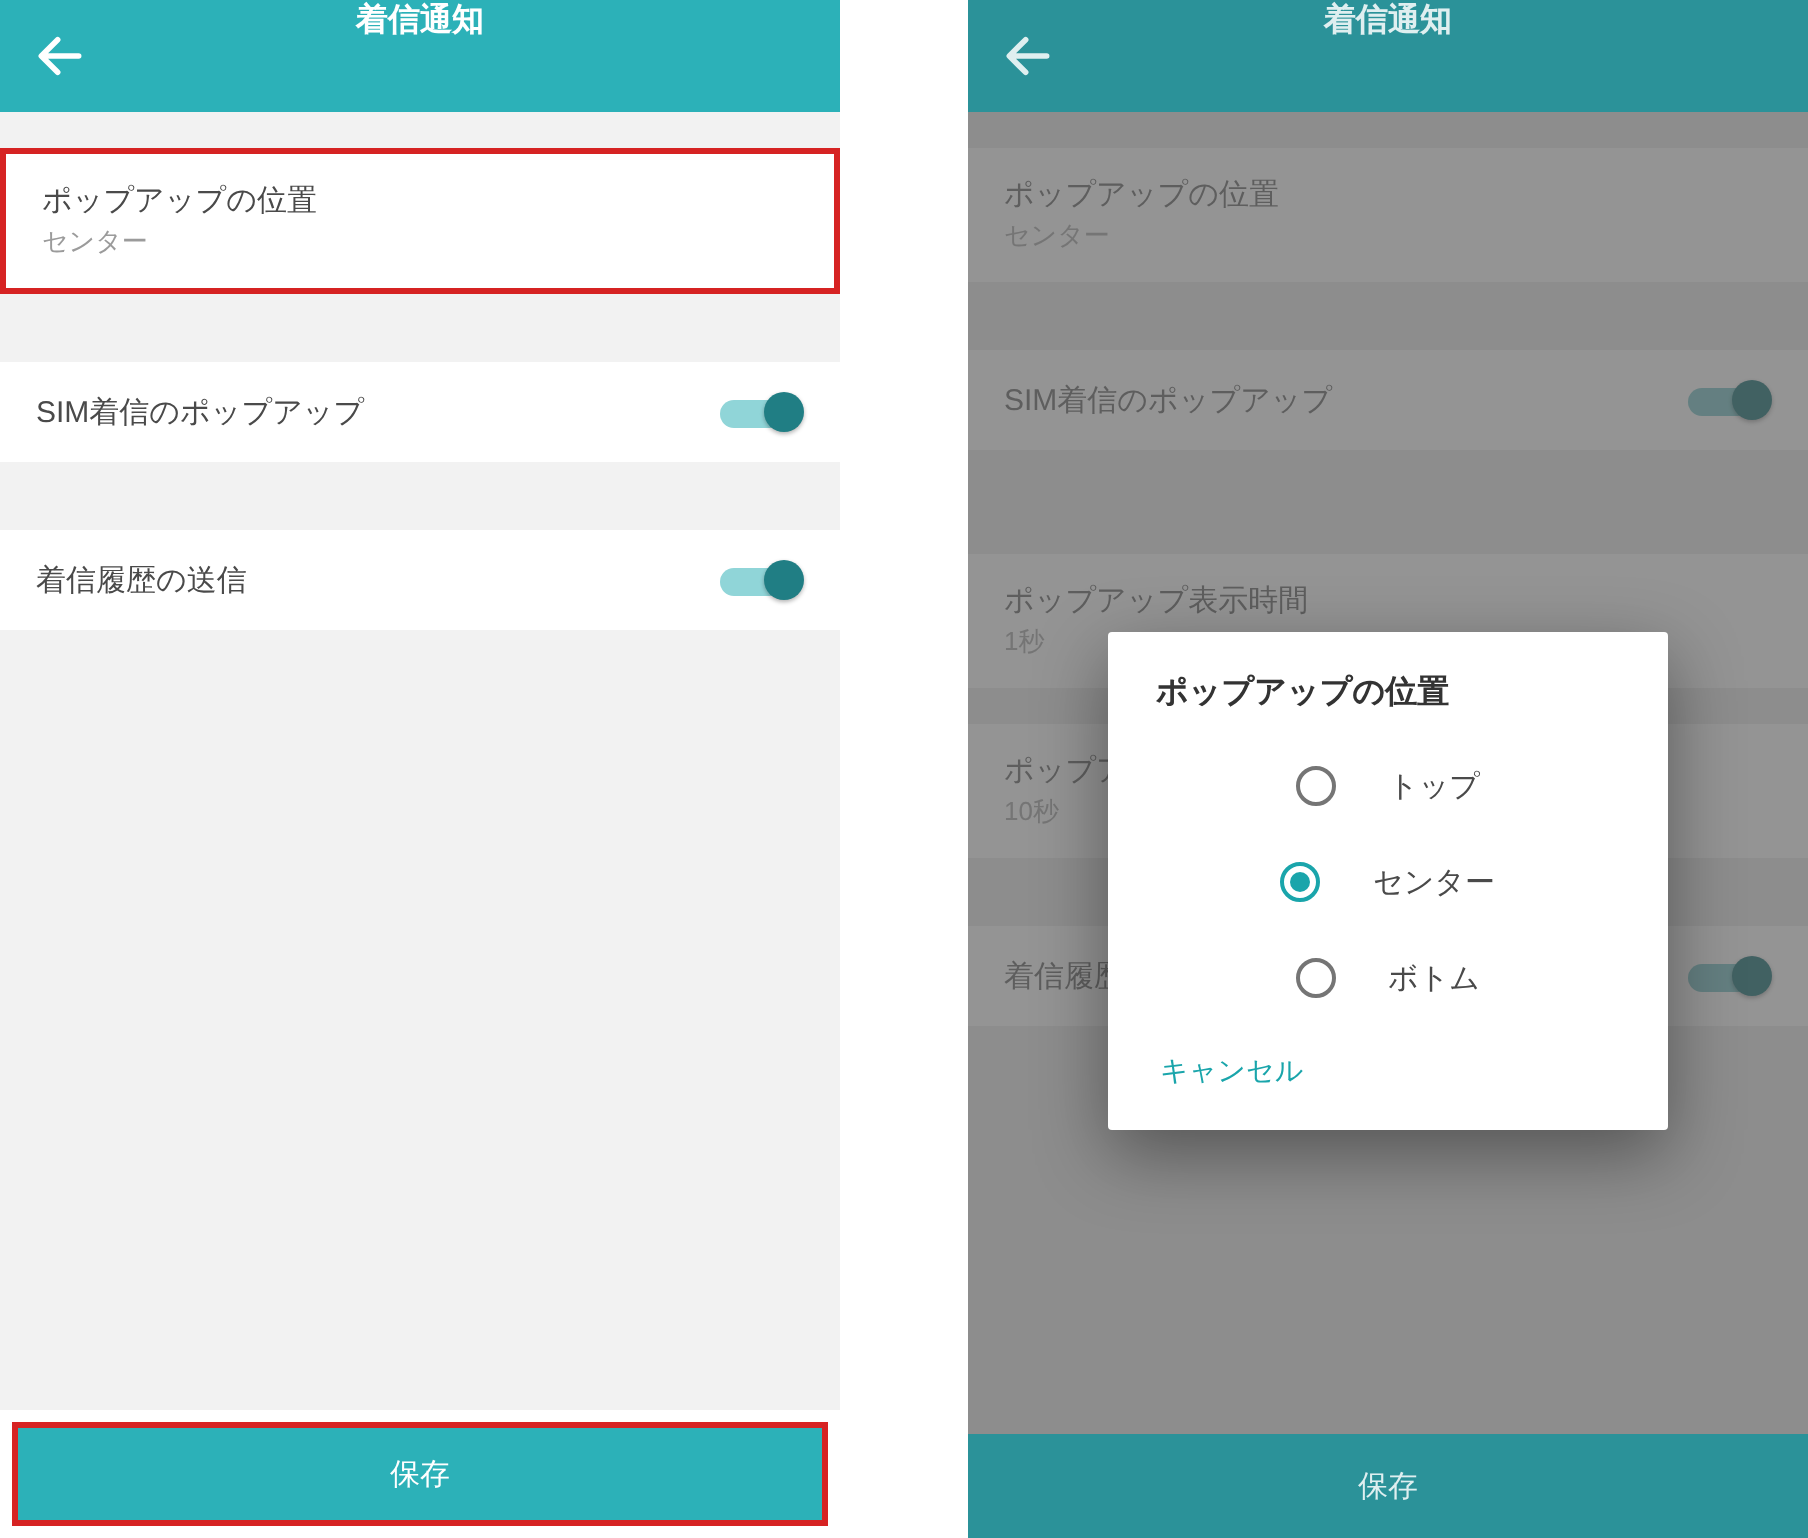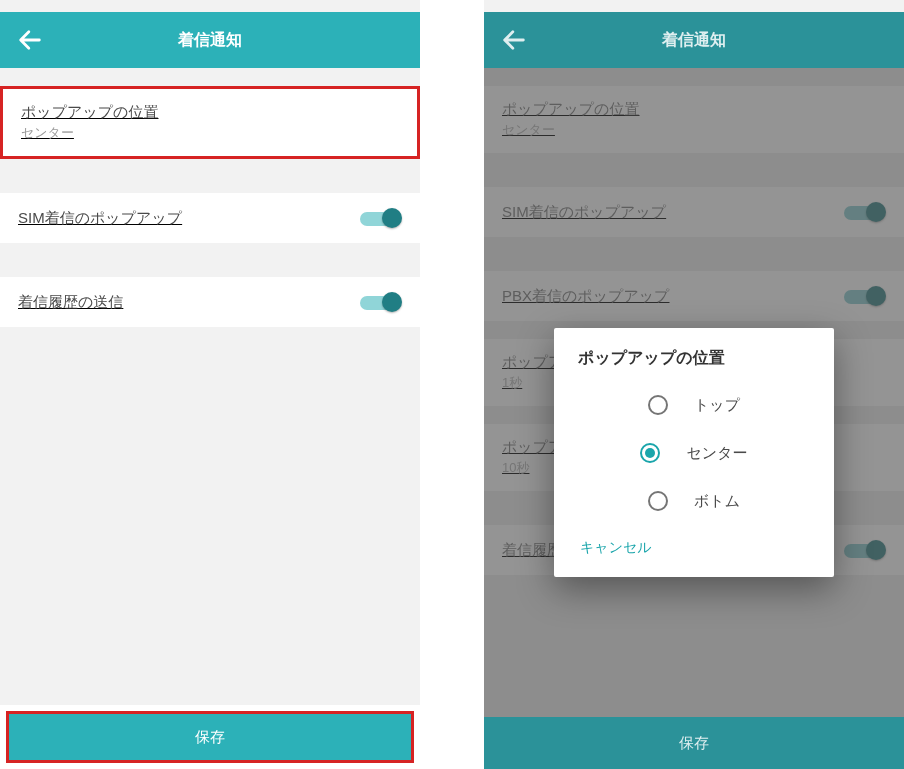--- a/index.html
+++ b/index.html
@@ -21,46 +21,43 @@
   }
   .gap {
     width: 64px;
     height: 769px;
     background: #fff;
   }
   .header {
     background: #2cb1b8;
     height: 56px;
     display: flex;
-    align-items: center;
     justify-content: center;
     position: relative;
     flex-shrink: 0;
-    margin-top: 12px;
   }
   .back-arrow {
     position: absolute;
     left: 16px;
     top: 50%;
     transform: translateY(-50%);
     width: 28px;
     height: 28px;
     cursor: pointer;
   }
   .back-arrow svg { display: block; }
   .header-title {
     color: #fff;
     font-size: 16px;
     font-weight: 600;
   }
   .content {
     flex: 1;
     overflow: hidden;
     position: relative;
-    text-decoration: underline;
   }
   .section-gap { height: 18px; background: #f2f2f2; }
   .row {
     background: #fff;
     padding: 14px 18px;
     display: flex;
     align-items: center;
     justify-content: space-between;
   }
   .row.highlighted {
@@ -284,27 +281,20 @@
     <div class="row">
       <div class="label">SIM着信のポップアップ</div>
       <div class="toggle">
         <div class="toggle-track"></div>
         <div class="toggle-thumb"></div>
       </div>
     </div>
 
     <div class="section-gap" style="height:34px"></div>
 
-    <div class="row">
-      <div class="label">PBX着信のポップアップ</div>
-      <div class="toggle">
-        <div class="toggle-track"></div>
-        <div class="toggle-thumb"></div>
-      </div>
-    </div>
 
     <div class="section-gap"></div>
 
     <div class="row">
       <div class="text-block">
         <div class="label">ポップアップ表示時間</div>
         <div class="value">1秒</div>
       </div>
     </div>
 

